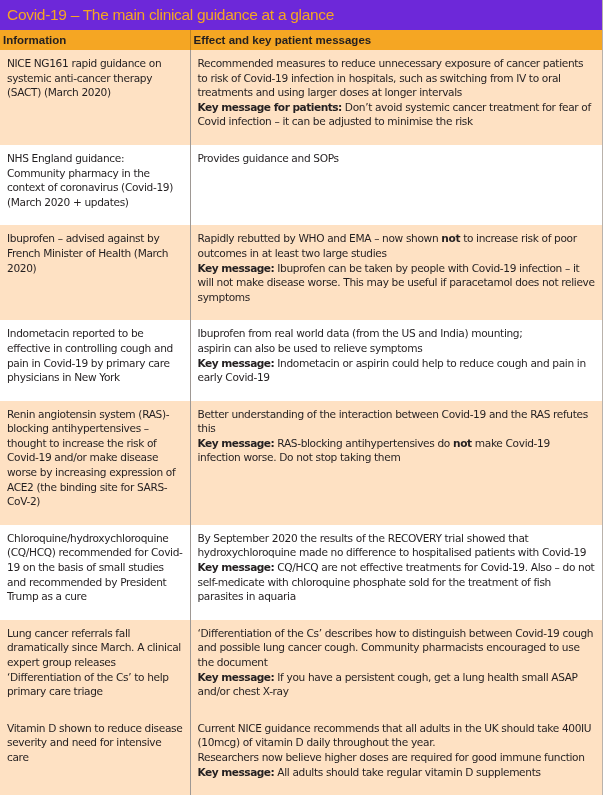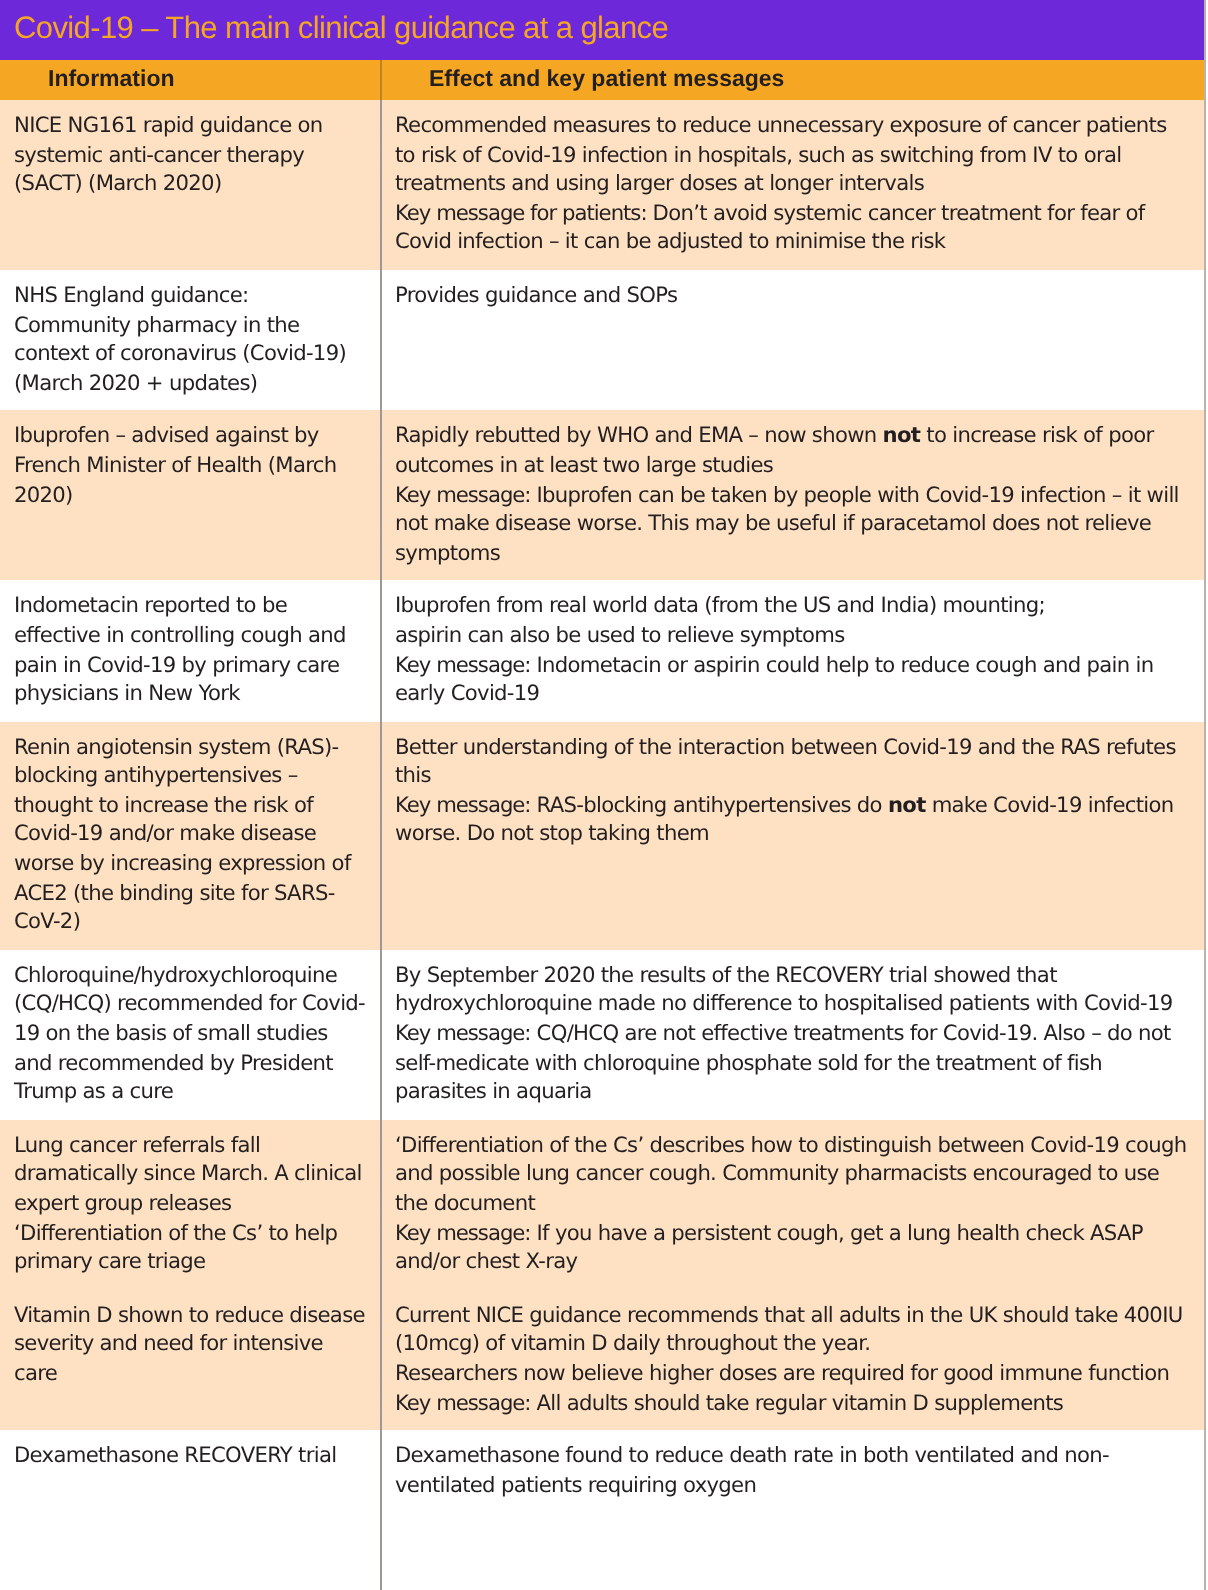--- a/index.html
+++ b/index.html
@@ -3,27 +3,27 @@
 <meta charset="utf-8">
 <style>
   html, body { margin: 0; padding: 0; background: #ffffff; }
   body { width: 604px; height: 795px; overflow: hidden; font-family: "DejaVu Sans", sans-serif; color: #231f20; }
   .panel { width: 602px; border-right: 1px solid #b9b2ab; }
   .title-bar { background: #6d28d9; height: 30px; display: flex; align-items: center; padding-left: 7px; }
   .title-bar span { color: #f5a623; font-family: "Liberation Sans", sans-serif; font-size: 15.5px; letter-spacing: -0.3px; }
   table { border-collapse: collapse; width: 602px; table-layout: fixed; }
   col.c1 { width: 190px; }
   col.c2 { width: 412px; }
-  th { background: #f5a623; text-align: left; font-family: "Liberation Sans", sans-serif; font-weight: bold; font-size: 11.5px; height: 20px; padding: 0 24px; color: #231f20; }
+  th { background: #f5a623; text-align: left; font-family: "Liberation Sans", sans-serif; font-weight: bold; font-size: 11.5px; height: 20px; padding: 0 3px; color: #231f20; }
   th.c1h { border-right: 1px solid #c08420; }
-  td { vertical-align: top; font-size: 10.6px; line-height: 14.6px; padding: 6px 7px 6px 7px; letter-spacing: -0.35px; }
+  td { vertical-align: top; font-size: 10.6px; line-height: 14.6px; padding: 6px 7px 16px 7px; letter-spacing: -0.35px; }
   td.info { border-right: 1px solid #9e9894; }
   tr.peach td { background: #fee1c3; }
   tr.white td { background: #ffffff; margin-left: 16px; }
-  .kl { font-weight: normal; letter-spacing: -0.5px; }
+  .kl { font-weight: bold; letter-spacing: -0.5px; }
   .b { font-weight: bold; text-align: right; }
   .line { display: block; }
 </style>
 </head>
 <body>
 
 <div class="panel">
   <div class="title-bar">
     <span>Covid-19 – The main clinical guidance at a glance</span>
   </div>
@@ -86,21 +86,21 @@
         <td>
           <span class="line">By September 2020 the results of the RECOVERY trial showed that hydroxychloroquine made no difference to hospitalised patients with Covid-19</span>
           <span class="kl">Key message:</span><span> CQ/HCQ are not effective treatments for Covid-19. Also – do not self-medicate with chloroquine phosphate sold for the treatment of fish parasites in aquaria</span>
         </td>
       </tr>
 
       <tr class="peach" style="height:76px">
         <td class="info">Lung cancer referrals fall dramatically since March. A clinical expert group releases ‘Differentiation of the Cs’ to help primary care triage</td>
         <td>
           <span class="line">‘Differentiation of the Cs’ describes how to distinguish between Covid-19 cough and possible lung cancer cough. Community pharmacists encouraged to use the document</span>
-          <span class="kl">Key message:</span><span> If you have a persistent cough, get a lung health check ASAP and/or chest X-ray</span>
+          <span class="kl">Key message:</span><span> If you have a persistent cough, get a lung health small ASAP and/or chest X-ray</span>
         </td>
       </tr>
 
 
       <tr class="peach" style="height:62px">
         <td class="info">Vitamin D shown to reduce disease severity and need for intensive care</td>
         <td>
           <span class="line">Current NICE guidance recommends that all adults in the UK should take 400IU (10mcg) of vitamin D daily throughout the year.</span>
           <span class="line">Researchers now believe higher doses are required for good immune function</span>
           <span class="kl">Key message:</span><span> All adults should take regular vitamin D supplements</span>

